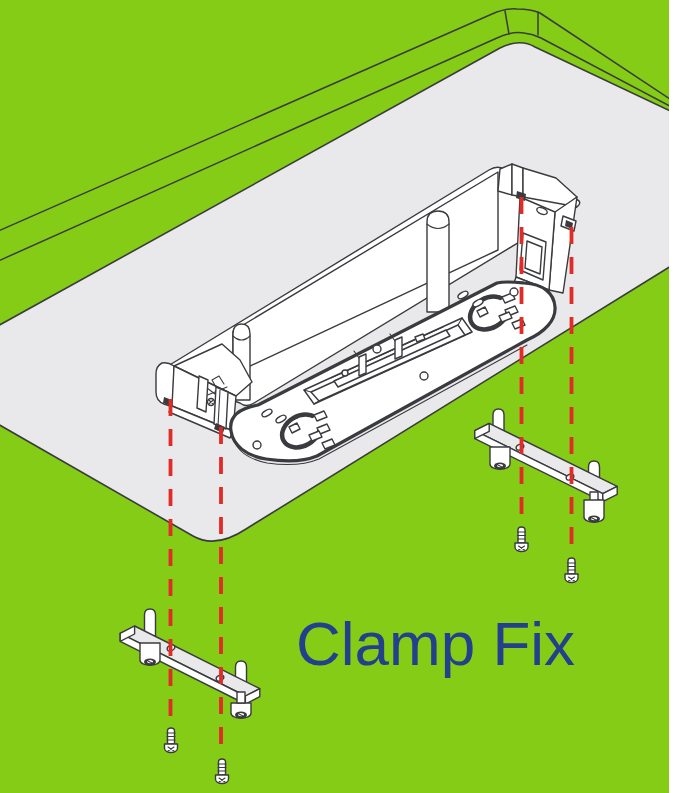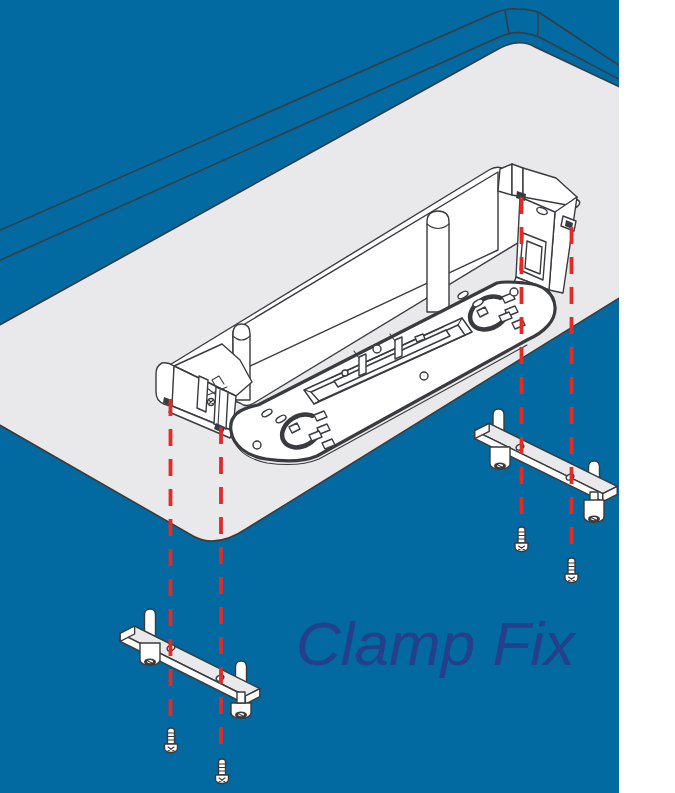--- a/index.html
+++ b/index.html
@@ -2,21 +2,21 @@
 <html style="--desk-fill: #e9e9eb; --line: #3a3b3e; --alignment-red: #e02b26; --caption-blue: #24408c;"><head>
 <meta charset="utf-8">
 <style>
   :root{
     --desk-fill:#e9e9eb;
     --line:#3a3b3e;
     --alignment-red:#e02b26;
     --caption-blue:#24408c;
   }
   html,body{margin:0;padding:0;background:#fff;}
-  .stage{position:relative;width:619px;height:793px;background:#0369a1;overflow:hidden;font-style:italic;}
+  .stage{position:relative;width:669px;height:793px;background:#84cc16;overflow:hidden;}
   svg{display:block;}
   .s   {stroke:var(--line);fill:none;stroke-width:1.5;stroke-linejoin:round;stroke-linecap:round;}
   .thin{stroke-width:1.1;}
   .fw  {fill:#fff;stroke:var(--line);stroke-width:1.4;stroke-linejoin:round;}
   .fg  {fill:var(--desk-fill);stroke:var(--line);stroke-width:1.6;stroke-linejoin:round;}
   .bar {fill:var(--desk-fill);stroke:var(--line);stroke-width:1.4;stroke-linejoin:round;}
   .dk  {fill:var(--line);stroke:none;}
   .plate{fill:#fff;stroke:var(--line);stroke-width:3.2;stroke-linejoin:round;}
   .kh  {fill:none;stroke:var(--line);stroke-width:4.5;}
   .gap {stroke:#fff;stroke-width:11;stroke-linecap:butt;fill:none;}

